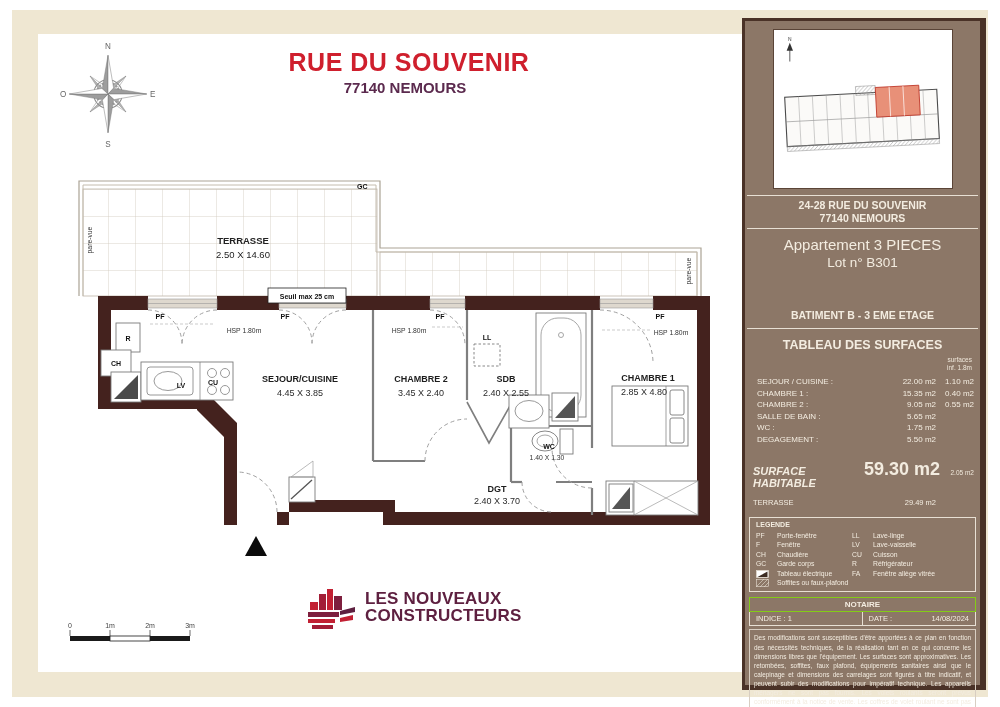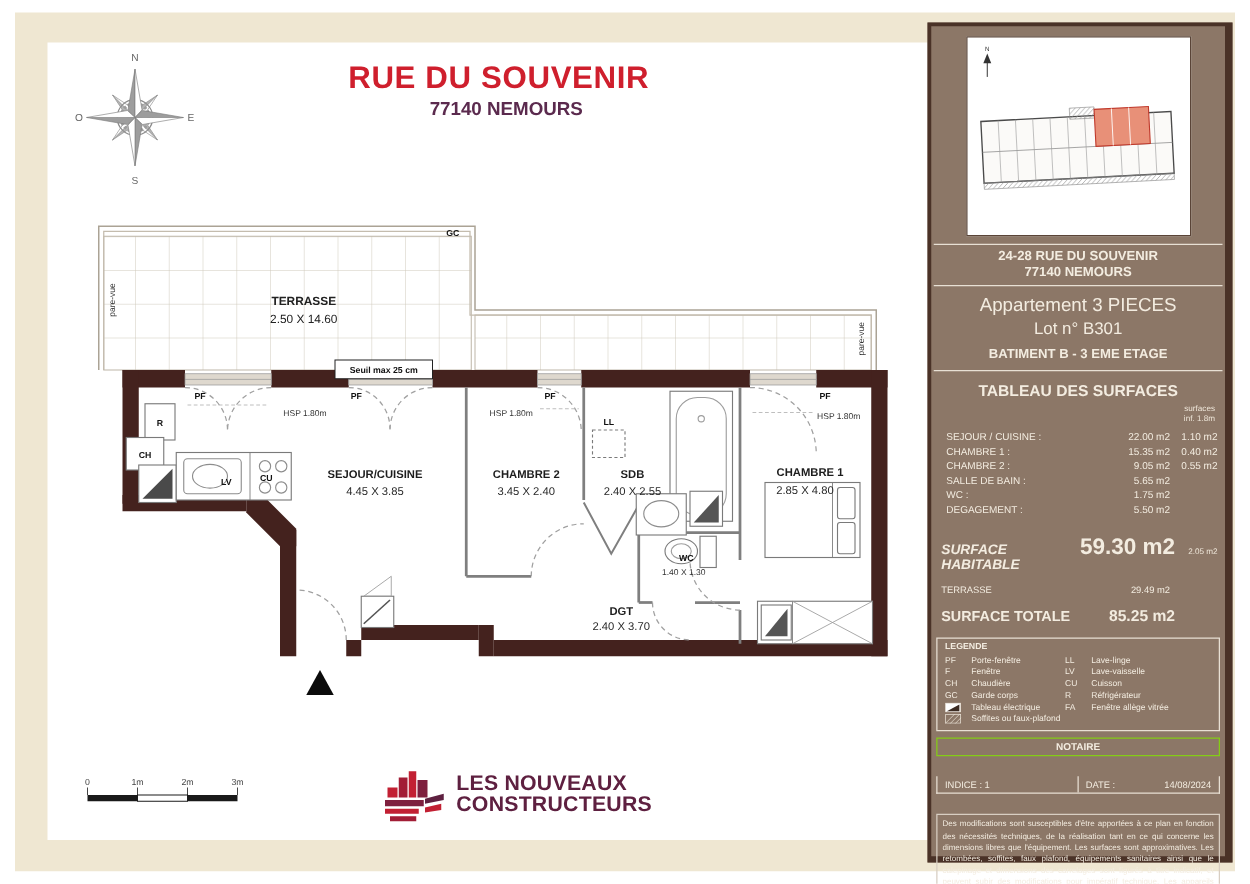--- a/index.html
+++ b/index.html
@@ -1,27 +1,27 @@
 <!DOCTYPE html>
 <html><head>
 <meta charset="utf-8">
 <style>
   html,body{margin:0;padding:0;}
   body{width:1000px;height:707px;position:relative;background:#fff;
        font-family:"Liberation Sans",sans-serif;overflow:hidden;}
   .frame{position:absolute;left:12px;top:10px;width:976px;height:687px;background:#EFE7D2;}
   .canvas{position:absolute;left:38px;top:34px;width:718px;height:638px;background:#fff;}
-  .title-street{position:absolute;left:64px;top:48px;width:670px;text-align:center;
+  .title-street{position:absolute;left:74px;top:48px;width:670px;text-align:center;
        font-size:25px;font-weight:bold;letter-spacing:.5px;color:#CF1F2D;}
   .title-city{position:absolute;left:70px;top:79px;width:670px;text-align:center;
        font-size:15px;font-weight:bold;color:#5B2A4E;}
   .compass{position:absolute;left:55px;top:38px;}
   .plan{position:absolute;left:70px;top:172px;}
   .scalebar{position:absolute;left:56px;top:618px;}
-  .logo{position:absolute;left:306px;top:612px;display:flex;align-items:center;}
+  .logo{position:absolute;left:306px;top:584px;display:flex;align-items:center;}
   .logo-text{margin-left:9px;font-weight:bold;font-size:17px;line-height:.95;
        color:#5E2040;letter-spacing:.2px;}
   svg{font-family:"Liberation Sans",sans-serif;}
   .t-room{font-weight:bold;font-size:9px;fill:#1d1d1d;}
   .t-dim{font-size:9px;fill:#2a2a2a;}
   .t-sm{font-weight:bold;font-size:7px;fill:#111;}
   .t-xs{font-size:6.8px;fill:#333;}
   .t-ter{font-weight:bold;font-size:9.5px;fill:#222;}
   .t-terd{font-size:9.5px;fill:#222;}
 
@@ -29,21 +29,21 @@
   .sidebar{position:absolute;left:742px;top:18px;width:244px;height:672px;box-sizing:border-box;
        background:#8C7767;border-style:solid;border-color:#4A3227;border-width:3px 6px 5px 3px;
        color:#F3ECE0;}
   .keyplan{width:178px;height:158px;background:#fff;margin:8px auto 6px auto;
        border:1px solid #5a4437;}
   .divider{border-top:1px solid #E8E0D4;margin:0 2px;}
   .addr{text-align:center;font-weight:bold;font-size:10.5px;line-height:13px;padding:3px 0;}
   .apt{text-align:center;padding:7px 0 2px 0;}
   .apt-type{font-size:15px;line-height:18px;}
   .apt-lot{font-size:13.5px;line-height:17px;}
-  .bldg{text-align:center;font-weight:bold;font-size:10.5px;padding:4px 0 7px 0;}
+  .bldg{text-align:center;font-weight:bold;font-size:10.5px;padding:4px 0 7px 0;margin-top:32px;}
   .surf-title{text-align:center;font-weight:bold;font-size:12.5px;padding:9px 0 1px 0;}
   .surf-note{text-align:right;font-size:6.5px;line-height:8px;padding:3px 8px 4px 0;color:#EFE7DA;}
   .surf-table{padding:0 6px 0 12px;}
   .st-row{display:grid;grid-template-columns:1fr 48px 38px;font-size:8px;line-height:11.5px;}
   .st-val,.st-extra{text-align:right;}
   .hab-row{display:flex;align-items:baseline;padding:14px 6px 0 8px;}
   .hab-label{font-weight:bold;font-size:11px;flex:1;font-style:italic;}
   .hab-val{font-weight:bold;font-size:18px;}
   .hab-extra{font-size:6.5px;width:34px;text-align:right;color:#EFE7DA;}
   .ter-row{display:flex;padding:9px 44px 0 8px;font-size:7.5px;}
@@ -51,21 +51,21 @@
   .tot-row{display:flex;align-items:baseline;padding:10px 40px 0 8px;}
   .tot-label{font-weight:bold;font-size:11.5px;flex:1;}
   .tot-val{font-weight:bold;font-size:12.5px;}
   .legend{margin:10px 4px 0 4px;border:1px solid #E8E0D4;padding:3px 4px 4px 6px;}
   .leg-title{font-size:7px;font-weight:bold;padding-bottom:3px;}
   .leg-grid{display:grid;grid-template-columns:19px 73px 19px 1fr;font-size:6.8px;
        line-height:9.4px;column-gap:2px;}
   .leg-icon{display:inline-block;vertical-align:middle;}
   .notaire{margin:5px 4px 0 4px;border:1px solid #84cc16;text-align:center;
        font-weight:bold;font-size:8px;padding:2px 0;}
-  .meta-row{margin:16px 4px;border:1px solid #E8E0D4;border-top:none;display:grid;
+  .meta-row{margin:0 4px;border:1px solid #E8E0D4;border-top:none;display:grid;
        grid-template-columns:1fr 1fr;font-size:7.5px;}
   .meta-indice{padding:2px 0 2px 6px;border-right:1px solid #E8E0D4;}
   .meta-date{padding:2px 6px 2px 6px;display:flex;}
   .meta-date .dl{flex:1;}
   .disclaimer{margin:3px 4px 0 4px;border:1px solid #D8CEC2;padding:3px 4px;
        font-size:6.4px;line-height:1.42;text-align:justify;color:#F3ECE0;}
 </style>
 </head>
 <body>
 
@@ -395,24 +395,20 @@
   </div>
   <div class="hab-row">
     <span class="hab-label">SURFACE HABITABLE</span>
     <span class="hab-val">59.30 m2</span>
     <span class="hab-extra">2.05 m2</span>
   </div>
   <div class="ter-row">
     <span class="lab">TERRASSE</span>
     <span>29.49 m2</span>
   </div>
-  <div class="tot-row">
-    <span class="tot-label">SURFACE TOTALE</span>
-    <span class="tot-val">85.25 m2</span>
-  </div>
 
   <div class="legend">
     <div class="leg-title">LEGENDE</div>
     <div class="leg-grid">
       <span>PF</span>
       <span>Porte-fenêtre</span>
       <span>LL</span>
       <span>Lave-linge</span>
 
       <span>F</span>

